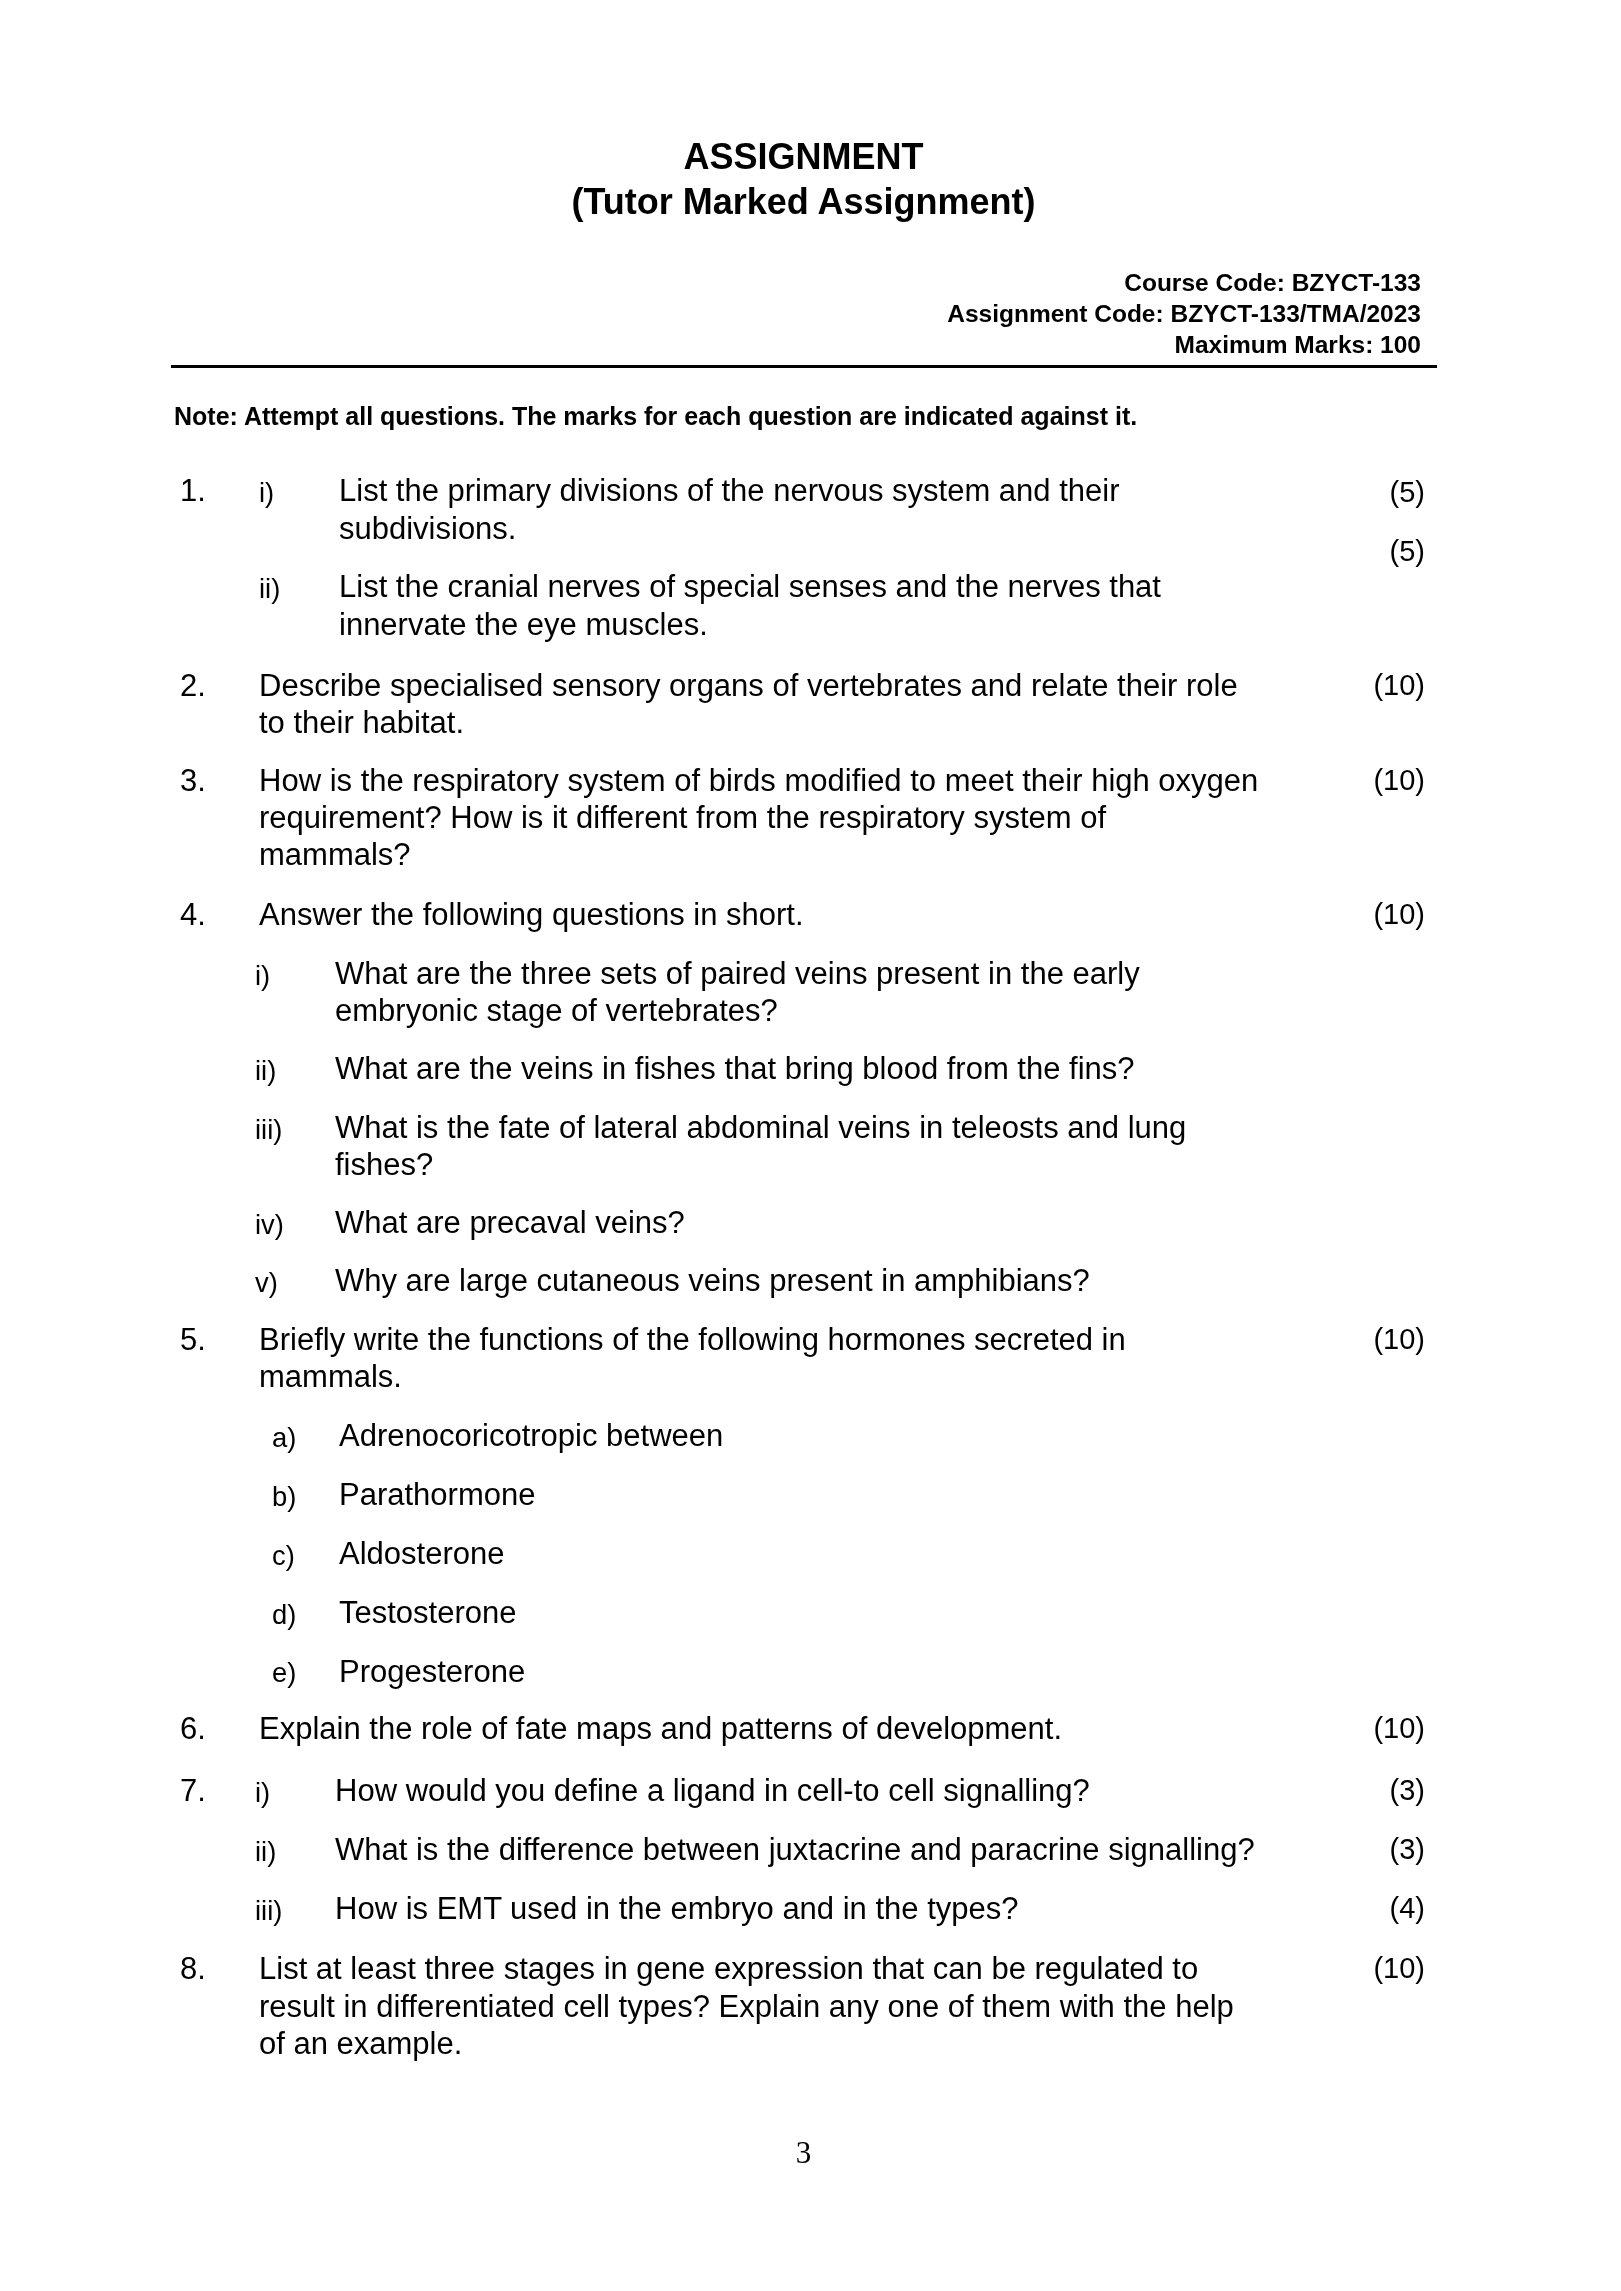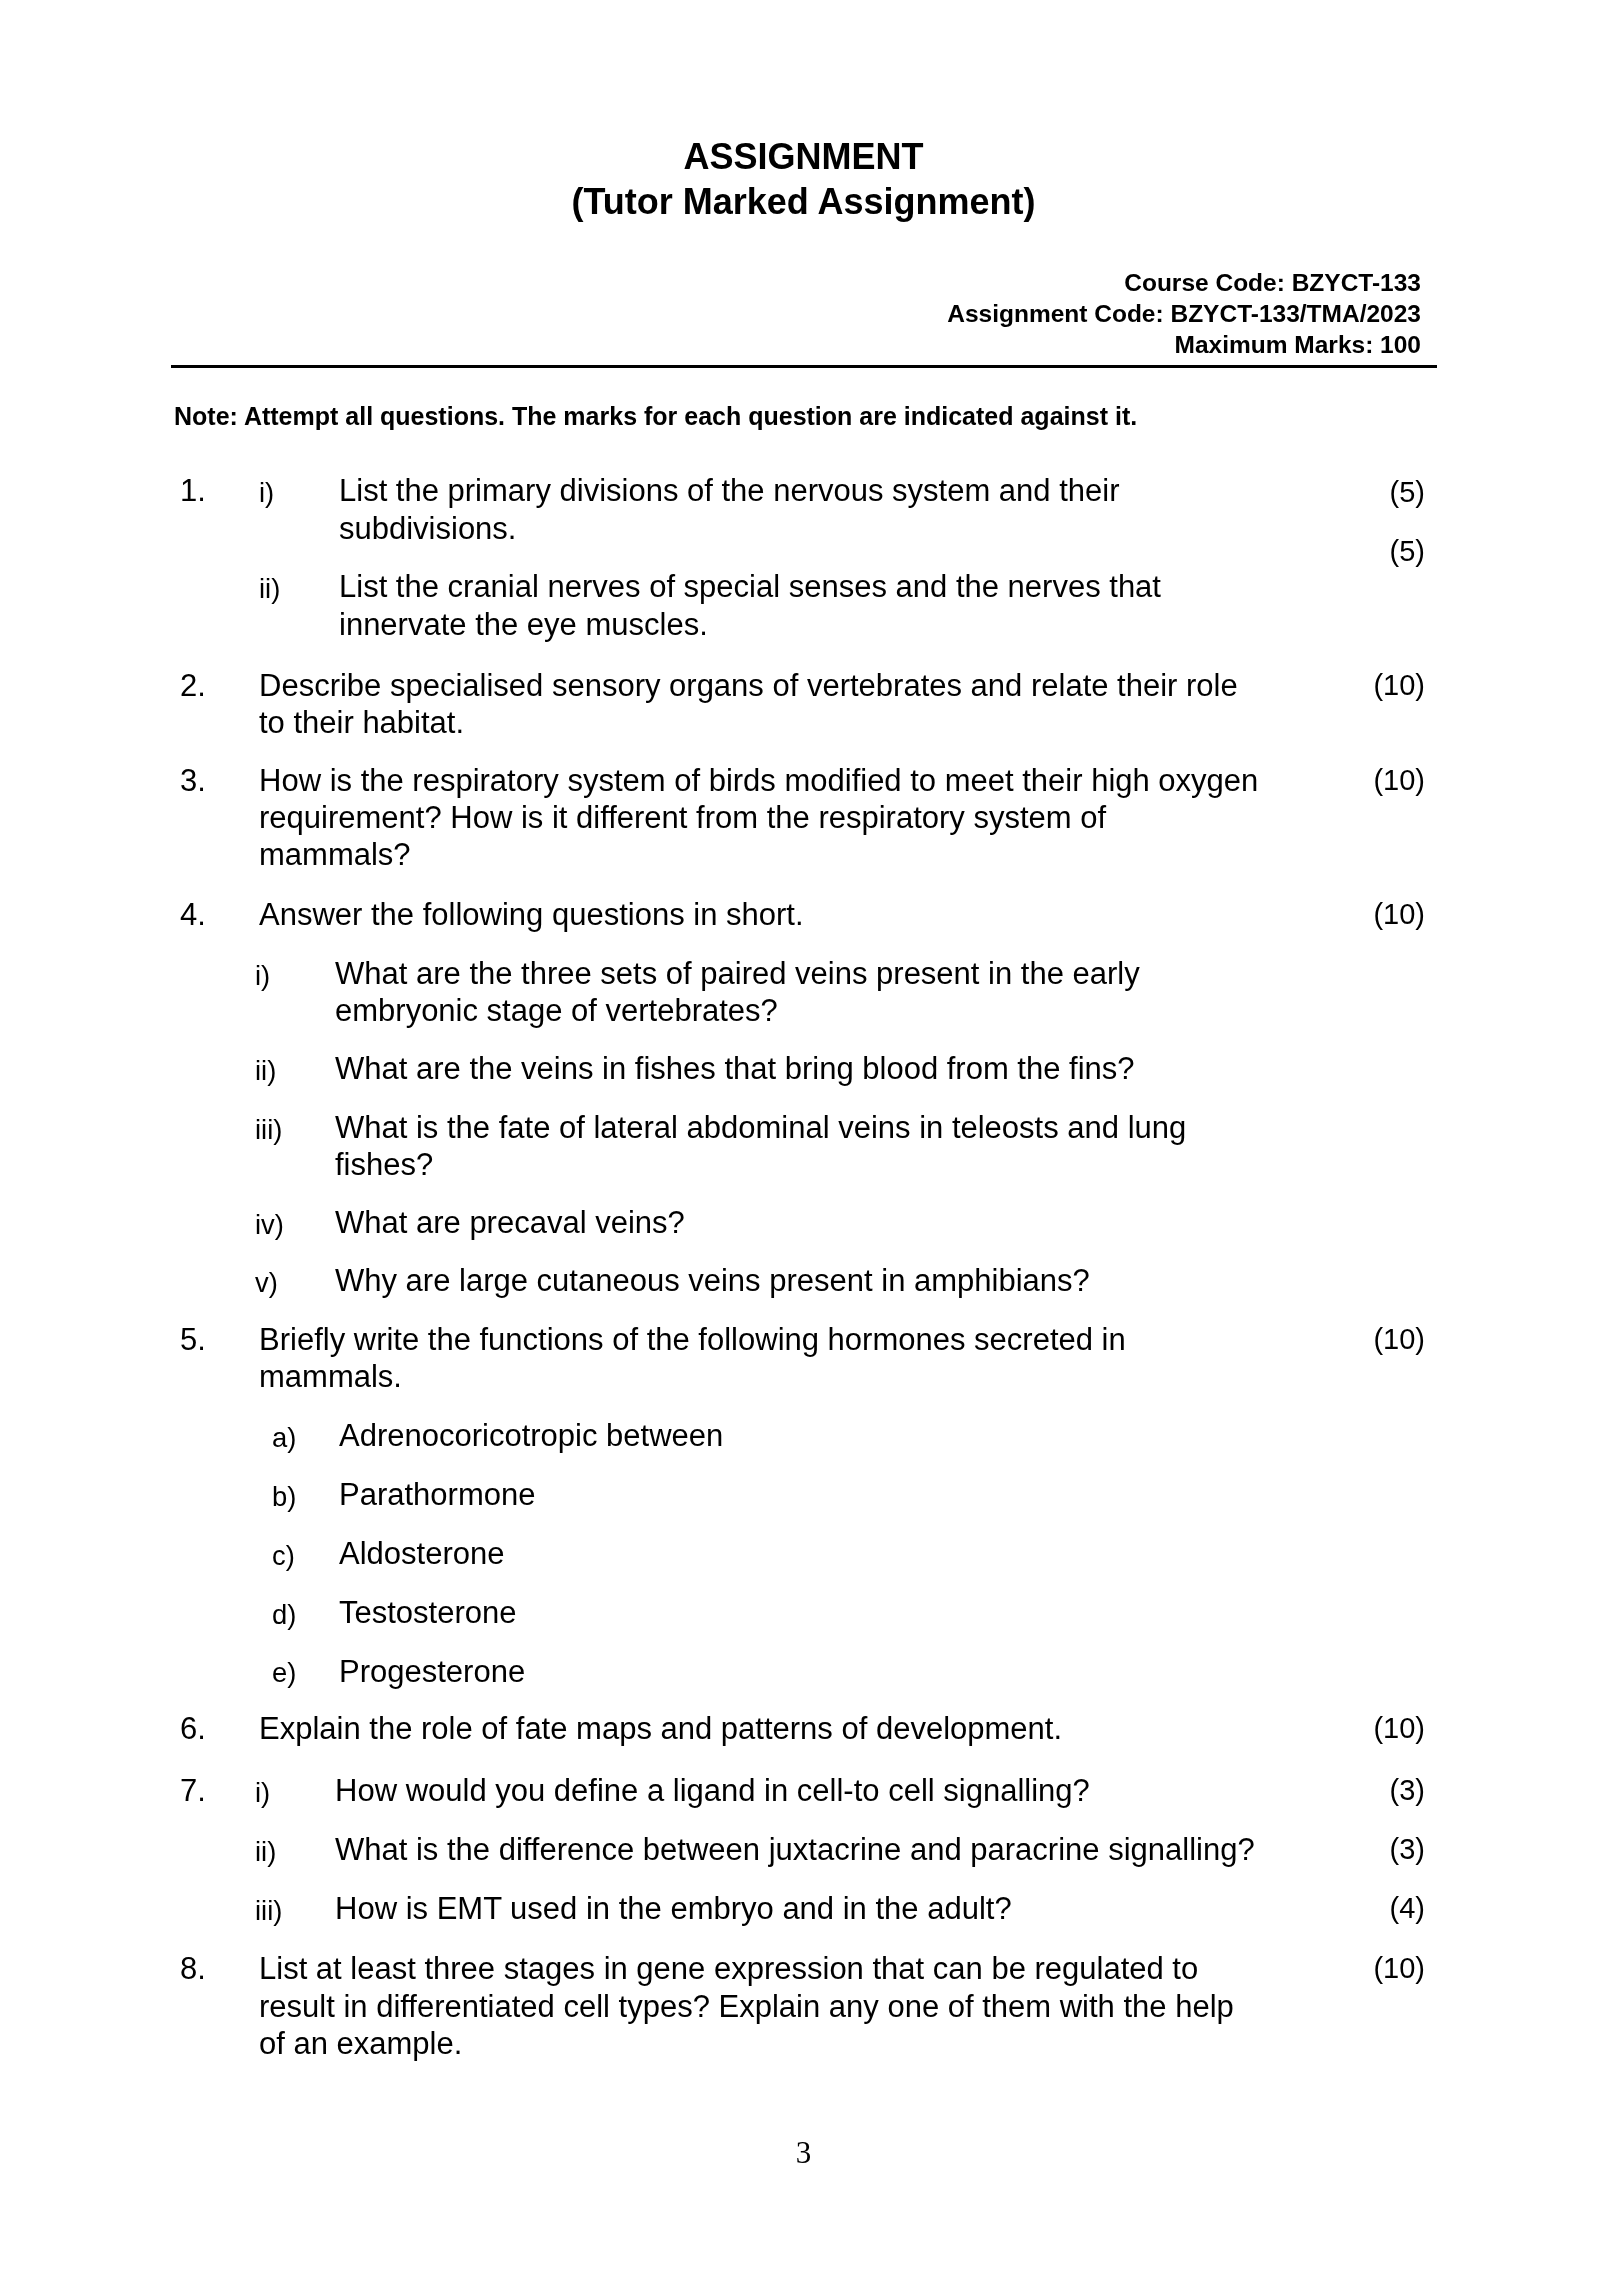--- a/index.html
+++ b/index.html
@@ -113,21 +113,21 @@
     <div class="q num" style="top:1772px">7.</div>
     <div class="q subw" style="top:1774px">i)</div>
     <div class="q txt" style="left:335px;top:1772px">How would you define a ligand in cell-to cell signalling?</div>
     <div class="q mk" style="top:1772px">(3)</div>
 
     <div class="q subw" style="top:1833px">ii)</div>
     <div class="q txt" style="left:335px;top:1831px">What is the difference between juxtacrine and paracrine signalling?</div>
     <div class="q mk" style="top:1831px">(3)</div>
 
     <div class="q subw" style="top:1892px">iii)</div>
-    <div class="q txt" style="left:335px;top:1890px">How is EMT used in the embryo and in the adult?</div>
+    <div class="q txt" style="left:335px;top:1890px">How is EMT used in the embryo and in the types?</div>
     <div class="q mk" style="top:1890px">(4)</div>
   </div>
 
   <div>
     <div class="q num" style="top:1950px">8.</div>
     <div class="q txt" style="left:259px;top:1950px">List at least three stages in gene expression that can be regulated to</div>
     <div class="q txt" style="left:259px;top:1988px">result in differentiated cell types? Explain any one of them with the help</div>
     <div class="q txt" style="left:259px;top:2025px">of an example.</div>
     <div class="q mk" style="top:1950px">(10)</div>
   </div>

